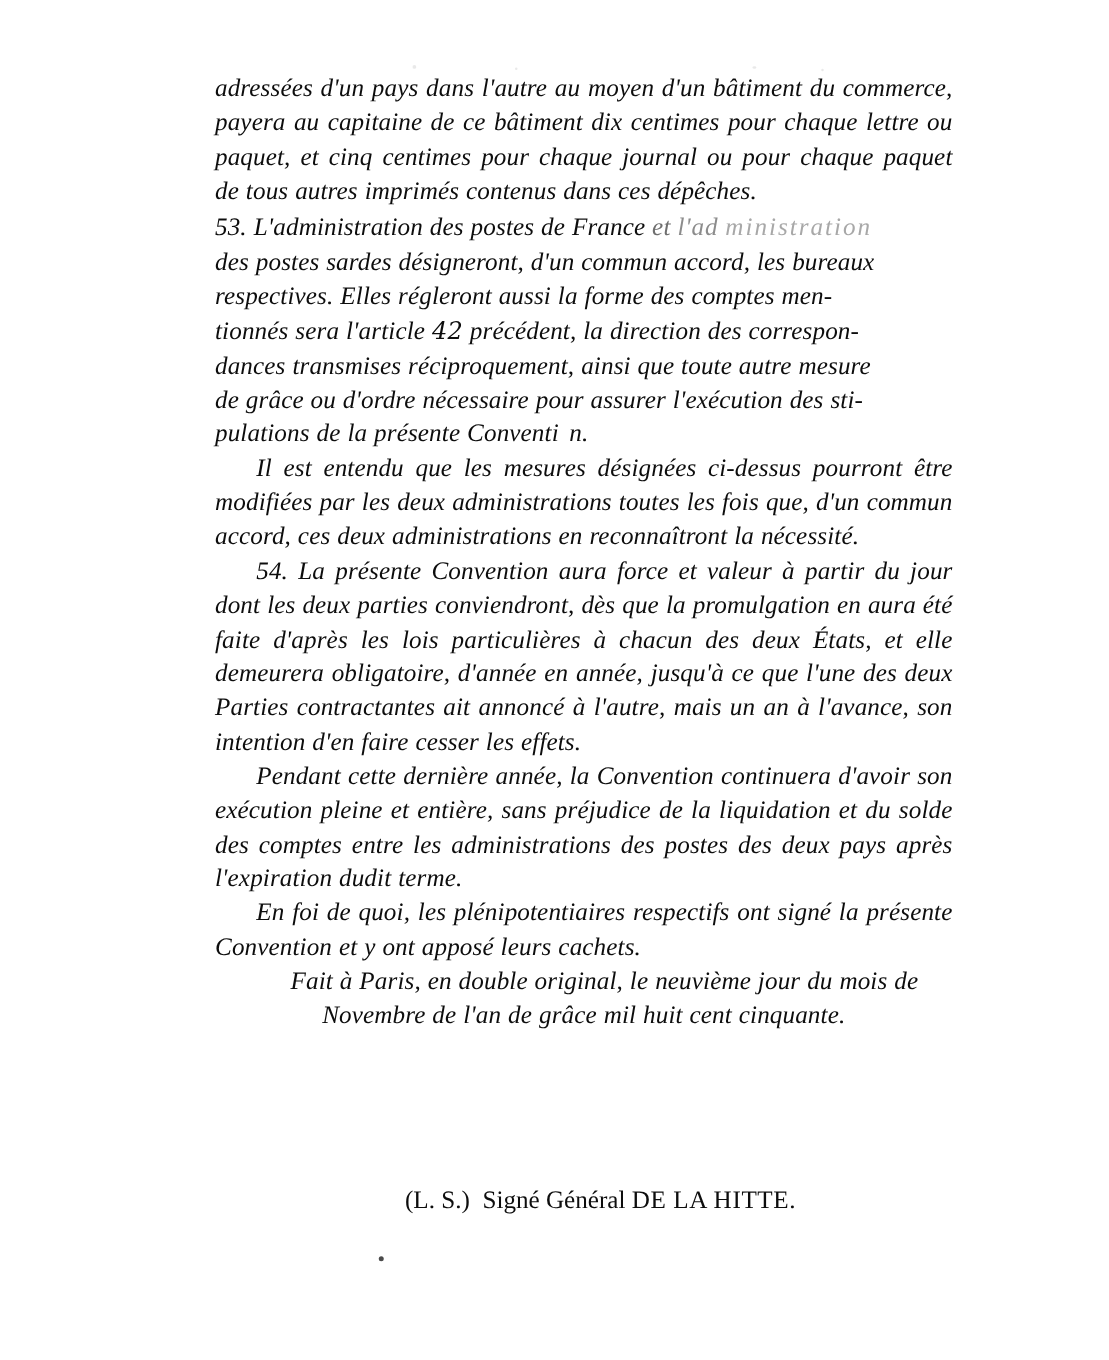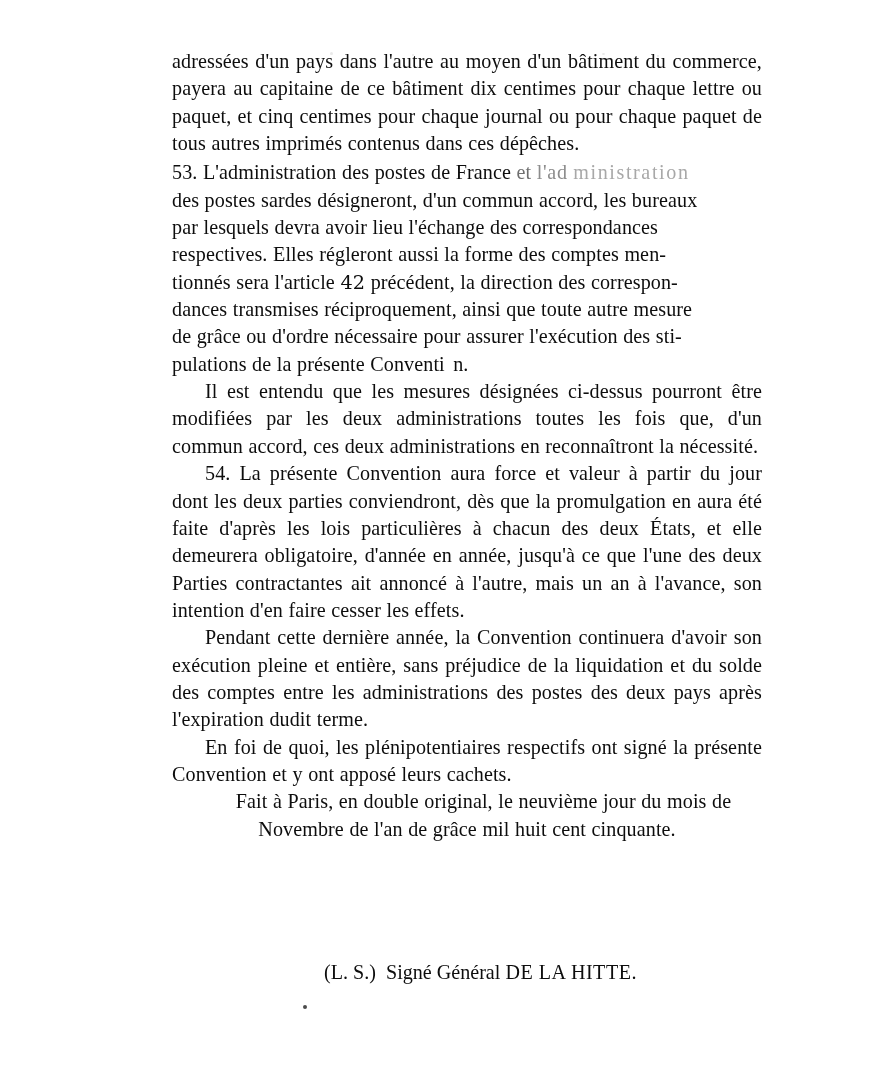--- a/index.html
+++ b/index.html
@@ -22,22 +22,23 @@
     left: 0; top: 0;
     width: 887px;
     height: 1088px;
     background: #ffffff;
   }
 
   
   .column {
     position: absolute;
     left: 172px;
-    top: 48px;
+    top: 58px;
     width: 590px;
+    font-style: italic;
   }
 
   p.para {
     margin: 0;
     padding: 0;
     text-align: justify;
     text-justify: inter-word;
     font-size: 20.1px;
     line-height: 27.35px;
     letter-spacing: 0.1px;
@@ -81,21 +82,21 @@
     position: absolute;
     left: 172px;
     width: 590px;
   }
   .sig-line {
     font-size: 20.1px;
     line-height: 27.35px;
     white-space: nowrap;
     color: #0d0d0d;
   }
-  .sig-1 { position: absolute; left: 152px; top: 0px; margin-top: 12px; }
+  .sig-1 { position: absolute; left: 152px; top: 0px; }
   .sig-2 { position: absolute; left: 152px; top: 40px; }
 
   .smallcaps {
     font-variant: small-caps;
     font-size: 1.0em;
     letter-spacing: 0.5px;
   }
 
   .ink-speck {
     position: absolute;
@@ -128,21 +129,20 @@
 
   <div class="column">
 
     <p class="para cont">adressées d'un pays dans l'autre au moyen d'un bâtiment du commerce, payera au capitaine de ce bâtiment dix centimes pour chaque lettre ou paquet, et cinq centimes pour chaque journal ou pour chaque paquet de tous autres imprimés contenus dans ces dépêches.</p>
 
     <div class="gap-md">
       <p class="para" style="text-align:left;"><span>53.  L'administration des postes de France </span><span class="faded-1">et</span><span> </span><span class="faded-2">l'ad</span><span> </span><span class="faded-3">ministration</span></p>
 
       <p class="para" style="text-align:justify;"><span>des postes sardes désigneront, d'un commun accord, les bureaux</span></p>
 
-      <p class="para" style="text-align:justify;"><span>par lesquels devra avoir lieu l'échange des correspondances</span></p>
 
       <p class="para" style="text-align:justify;"><span>respectives. Elles régleront aussi la forme des comptes men-</span></p>
 
       <p class="para" style="text-align:justify;"><span>tionnés sera l'article </span><span class="oldstyle">42</span><span> précédent, la direction des correspon-</span></p>
 
       <p class="para" style="text-align:justify;"><span>dances transmises réciproquement, ainsi que toute autre mesure</span></p>
 
       <p class="para" style="text-align:justify;"><span>de grâce ou d'ordre nécessaire pour assurer l'exécution des sti-</span></p>
 
       <p class="para" style="text-align:left;"><span>pulations de la présente Conventi</span><span class="drop"></span><span>n.</span></p>

